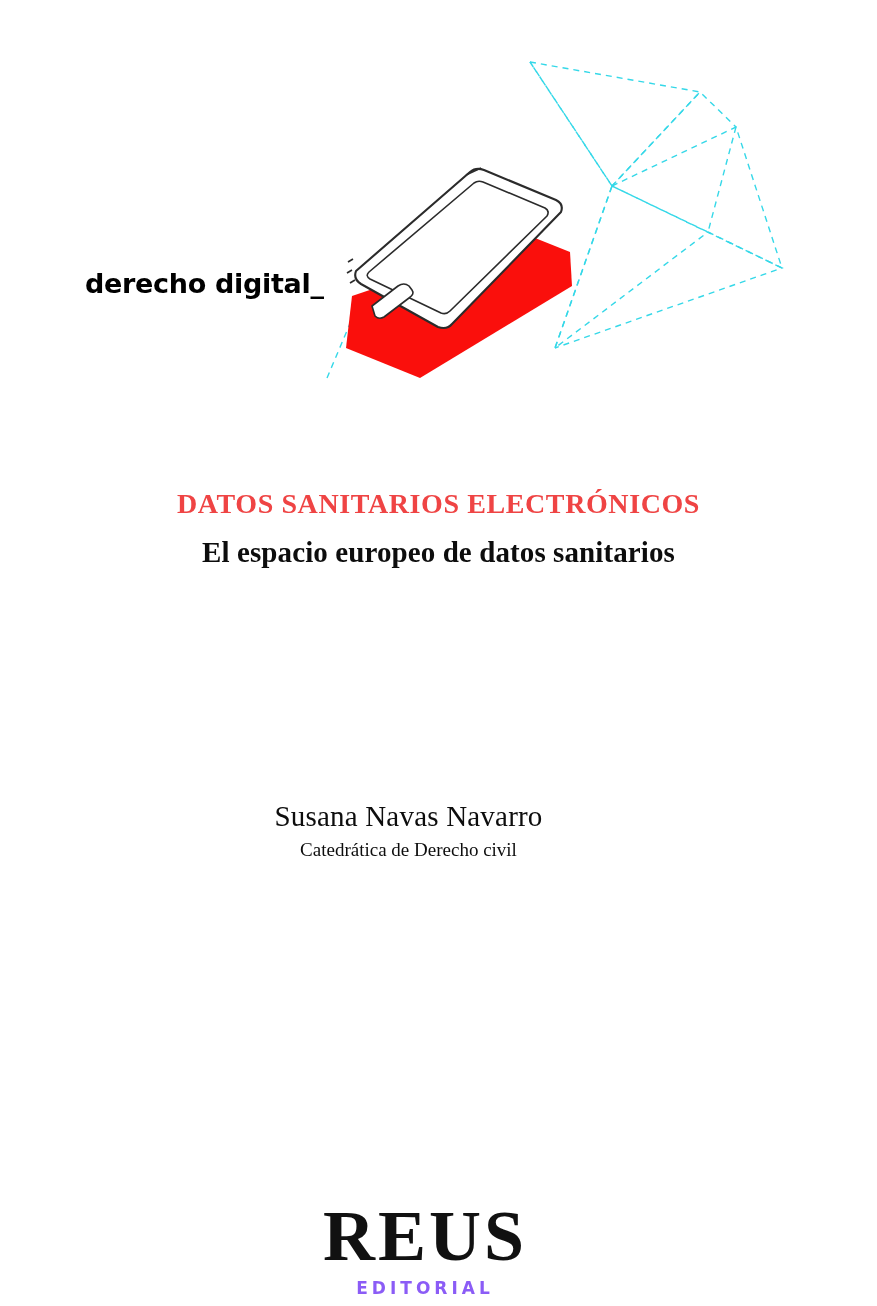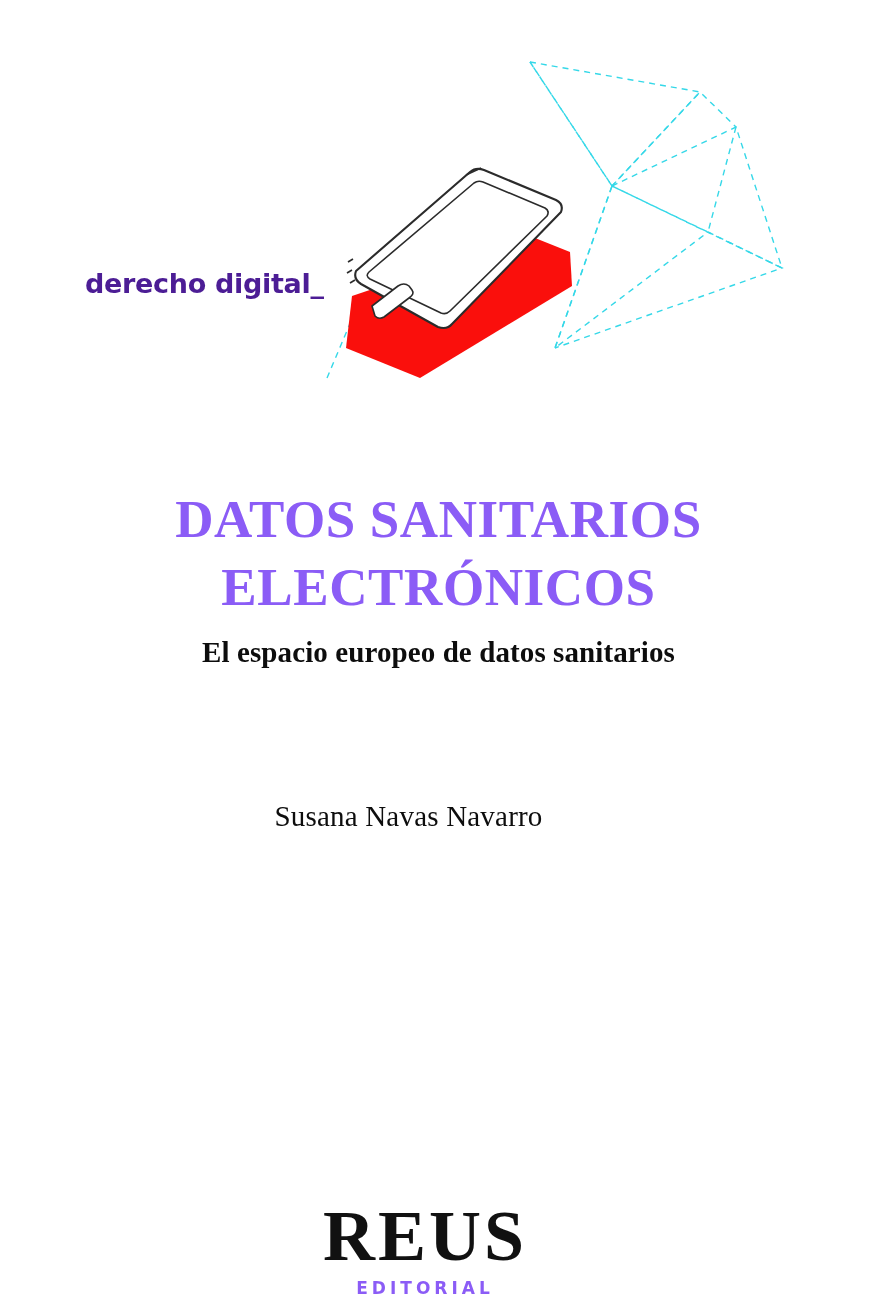--- a/index.html
+++ b/index.html
@@ -28,39 +28,39 @@
     display: block;
   }
   .collection-label {
     position: absolute;
     left: 85px;
     top: 268px;
     font-family: "DejaVu Sans", sans-serif;
     font-weight: bold;
     font-size: 27px;
     letter-spacing: -0.3px;
-    color: #4c1d95;
+    color: #000000;
     white-space: nowrap;
   }
 
   
   .title-block {
     position: absolute;
     left: 0;
     top: 486px;
     width: 877px;
     text-align: center;
   }
   .main-title {
     font-family: "Liberation Serif", serif;
     font-weight: bold;
-    font-size: 53px;
+    font-size: 28px;
     line-height: 1.28;
     letter-spacing: 0.6px;
-    color: #8b5cf6;
+    color: #ef4444;
     margin: 0;
   }
   .subtitle {
     font-family: "Liberation Serif", serif;
     font-weight: bold;
     font-size: 29px;
     color: #0d0d0d;
     margin: 14px 0 0 0;
     letter-spacing: 0.1px;
   }
@@ -154,20 +154,21 @@
     <div class="collection-label">derecho digital_</div>
   </div>
 
   <div class="title-block">
     <h1 class="main-title">DATOS SANITARIOS ELECTRÓNICOS</h1>
     <h2 class="subtitle">El espacio europeo de datos sanitarios</h2>
   </div>
 
   <div class="author-block">
     <p class="author-name">Susana Navas Navarro</p>
+    <p class="author-role">Catedrática de Derecho civil</p>
   </div>
 
   <div class="publisher">
     <p class="publisher-name">REUS</p>
     <p class="publisher-tagline">EDITORIAL</p>
   </div>
 
 </div>
 
 </body></html>

